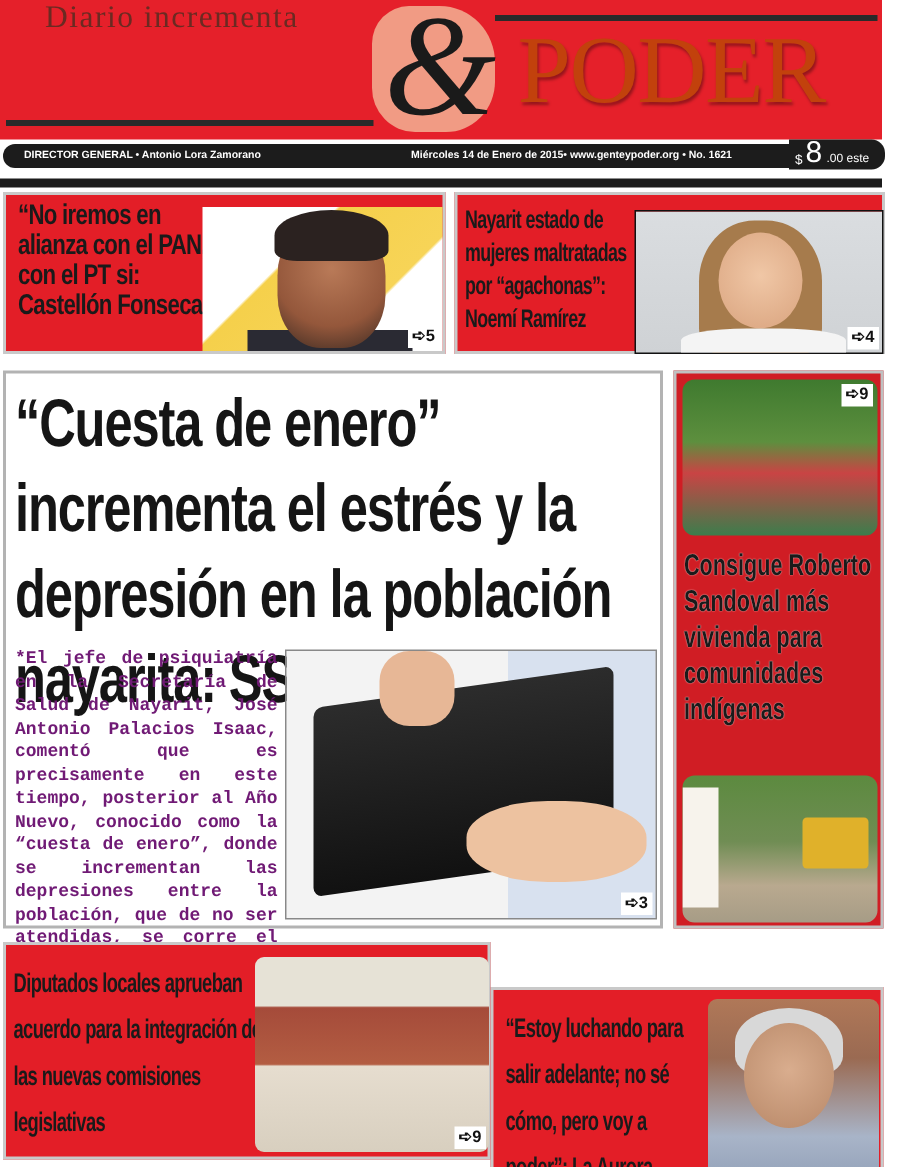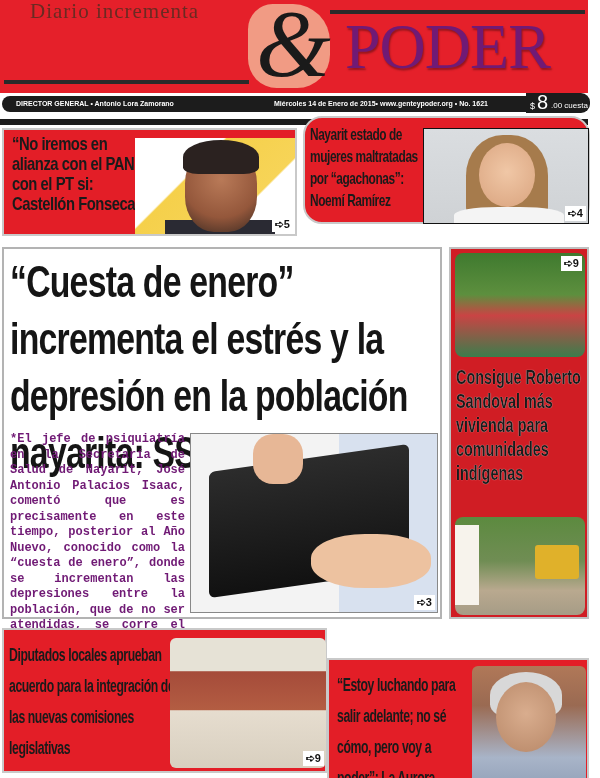--- a/index.html
+++ b/index.html
@@ -4,21 +4,21 @@
   <style>
     * { box-sizing: border-box; margin: 0; padding: 0; }
     html, body { width: 600px; height: 778px; background: #ffffff; overflow: hidden; }
     body { position: relative; font-family: "Liberation Sans", sans-serif; }
 
     
     .masthead { position: absolute; left: 0; top: 0; width: 600px; height: 94px; }
     .mast-red { position: absolute; left: 0; top: 0; width: 588px; height: 93px; background: #e5202a; }
     .mast-tagline-top { position: absolute; left: 30px; top: 0px; font-family: "Liberation Serif", serif; font-size: 21px; color: #6b2a22; letter-spacing: 1px; line-height: 22px; }
     .mast-gente { position: absolute; left: 2px; top: 14px; font-family: "Liberation Serif", serif; font-size: 64px; color: #ffffff; line-height: 66px; letter-spacing: -1px; text-shadow: 1px 2px 2px rgba(0,0,0,.35); }
-    .mast-poder { position: absolute; left: 345px; top: 14px; font-family: "Liberation Serif", serif; font-size: 64px; color: #701a75; line-height: 66px; letter-spacing: -1px; text-shadow: 1px 2px 2px rgba(0,0,0,.35); text-align: right; }
+    .mast-poder { position: absolute; left: 345px; top: 14px; font-family: "Liberation Serif", serif; font-size: 64px; color: #c2410c; line-height: 66px; letter-spacing: -1px; text-shadow: 1px 2px 2px rgba(0,0,0,.35); text-align: right; }
     .mast-line-left { position: absolute; left: 4px; top: 80px; width: 245px; height: 4px; background: #2a2a2a; }
     .mast-line-right { position: absolute; left: 330px; top: 10px; width: 255px; height: 4px; background: #2a2a2a; }
     .mast-tagline-bottom { position: absolute; left: 342px; top: 72px; font-family: "Liberation Serif", serif; font-size: 17px; color: #6b2a22; line-height: 18px; }
     .mast-emblem { position: absolute; left: 232px; top: 0; width: 110px; height: 92px; }
     .mast-map { position: absolute; left: 16px; top: 4px; width: 82px; height: 84px; background: #f19b84; border-radius: 30% 45% 40% 35%; }
     .mast-amp { position: absolute; left: 24px; top: -6px; font-family: "Liberation Serif", serif; font-size: 96px; font-style: italic; color: #1a1a1a; line-height: 100px; }
 
     
     .infobar { position: absolute; left: 2px; top: 96px; width: 584px; height: 16px; background: #1c1c1c; border-radius: 8px; color: #fff; font-size: 7px; font-weight: bold; line-height: 16px; }
     .info-director { position: absolute; left: 14px; top: 0; }
@@ -36,21 +36,21 @@
     .page-ref { position: absolute; right: 2px; bottom: 2px; background: #ffffff; color: #111; font-size: 11px; font-weight: bold; padding: 0 3px; line-height: 14px; height: 15px; }
 
     
     #card-castellon { left: 2px; top: 128px; width: 295px; height: 108px; }
     #card-castellon .headline-dark { position: absolute; left: 8px; top: 4px; width: 140px; font-size: 19px; line-height: 20px; transform: scaleX(0.78); width: 170px; }
     #card-castellon .photo { left: 131px; top: 8px; width: 160px; height: 96px; background: linear-gradient(135deg,#ffffff 0%,#ffffff 35%,#f5d04b 36%,#f7d457 70%,#ffffff 71%); border-radius: 0; }
     .face1 { position: absolute; left: 50px; top: 6px; width: 72px; height: 88px; border-radius: 45% 45% 40% 40%; background: radial-gradient(circle at 50% 40%, #b97a58 0%, #94573b 60%, #3b2a22 100%); }
     .hair1 { position: absolute; left: 48px; top: 2px; width: 76px; height: 34px; border-radius: 50% 50% 20% 20%; background: #2b2220; }
     .suit1 { position: absolute; left: 30px; top: 82px; width: 110px; height: 20px; background: #2a2a33; }
 
-    #card-noemi { left: 303px; top: 116px; width: 287px; height: 108px; border-radius: 19px; }
+    #card-noemi { left: 303px; top: 128px; width: 287px; height: 108px; }
     #card-noemi .headline-dark { position: absolute; left: 5px; top: 6px; font-size: 17px; line-height: 22px; transform: scaleX(0.7); width: 160px; }
     #card-noemi .photo { left: 118px; top: 10px; width: 166px; height: 96px; background: linear-gradient(180deg,#dadde0,#cfd2d5); border: 1px solid #111; border-radius: 0; }
     .face2 { position: absolute; left: 55px; top: 14px; width: 56px; height: 64px; border-radius: 50%; background: radial-gradient(circle at 50% 45%, #f0c7a6, #d9a37e); }
     .hair2 { position: absolute; left: 42px; top: 6px; width: 82px; height: 90px; border-radius: 45% 45% 20% 20%; background: #a67b4c; }
     .shirt2 { position: absolute; left: 30px; top: 78px; width: 110px; height: 20px; background: #f4f4f4; border-radius: 40% 40% 0 0; }
 
     
     .main-story { position: absolute; left: 2px; top: 247px; width: 440px; height: 372px; background: #ffffff; border: 2px solid #b3b3b3; }
     .main-headline { position: absolute; left: 6px; top: 4px; width: 560px; font-family: "Liberation Sans", sans-serif; font-weight: bold; font-size: 45px; line-height: 57px; color: #151515; letter-spacing: -1px; transform: scaleX(0.75); transform-origin: left top; }
     .main-body { position: absolute; left: 6px; top: 183px; width: 175px; font-family: Liberation Mono, monospace; font-weight: bold; font-size: 12px; line-height: 15.5px; color: #701a75; text-align: justify; }
@@ -94,21 +94,21 @@
   <div class="mast-poder">PODER</div>
 </header>
 
 <div class="infobar">
   <span class="info-director">DIRECTOR GENERAL • Antonio Lora Zamorano</span>
   <span class="info-date">Miércoles 14 de Enero de 2015• www.genteypoder.org • No. 1621</span>
 </div>
 <div class="price-box">
   <span class="price-cur">$</span>
   <span class="price-int">8</span>
-  <span class="price-dec">.00 cuesta</span>
+  <span class="price-dec">.00 este</span>
 </div>
 <div class="divider-bar"></div>
 
 <article class="red-card" id="card-castellon">
   <h2 class="headline-dark">“No iremos en alianza con el PAN, con el PT si: Castellón Fonseca</h2>
   <div class="photo">
     <div class="suit1"></div>
     <div class="face1"></div>
     <div class="hair1"></div>
     <span class="page-ref">➪5</span>

